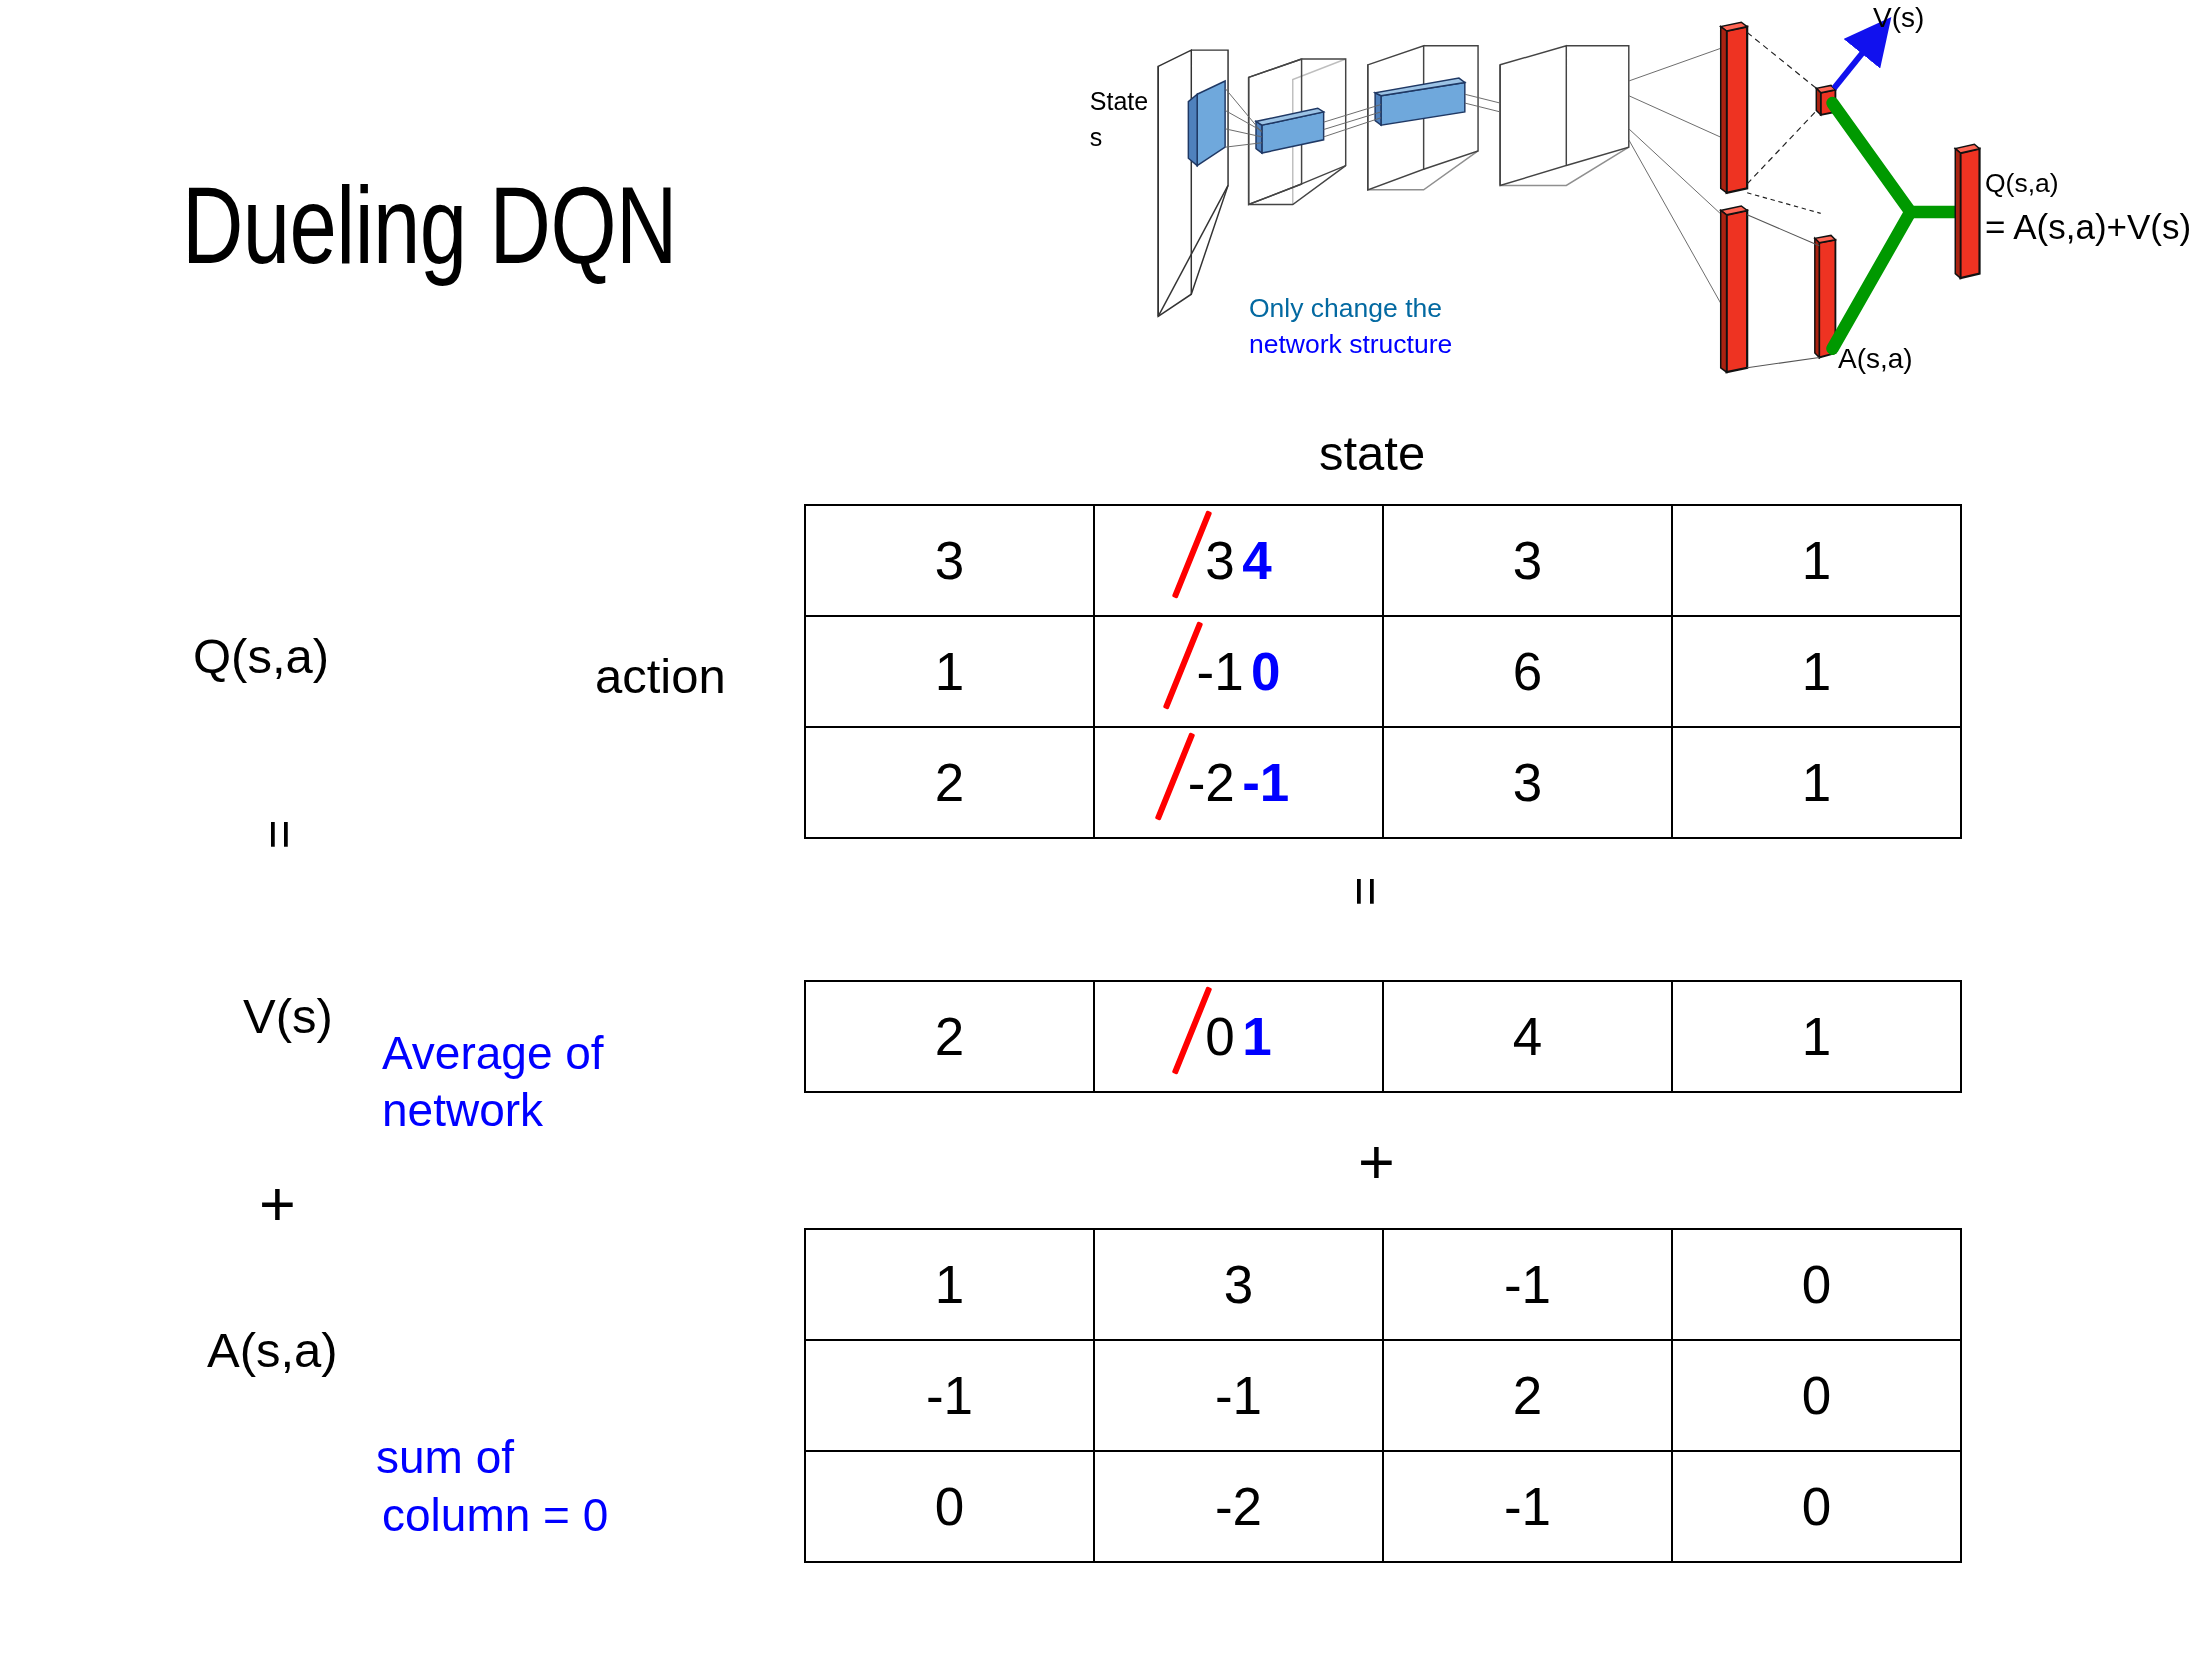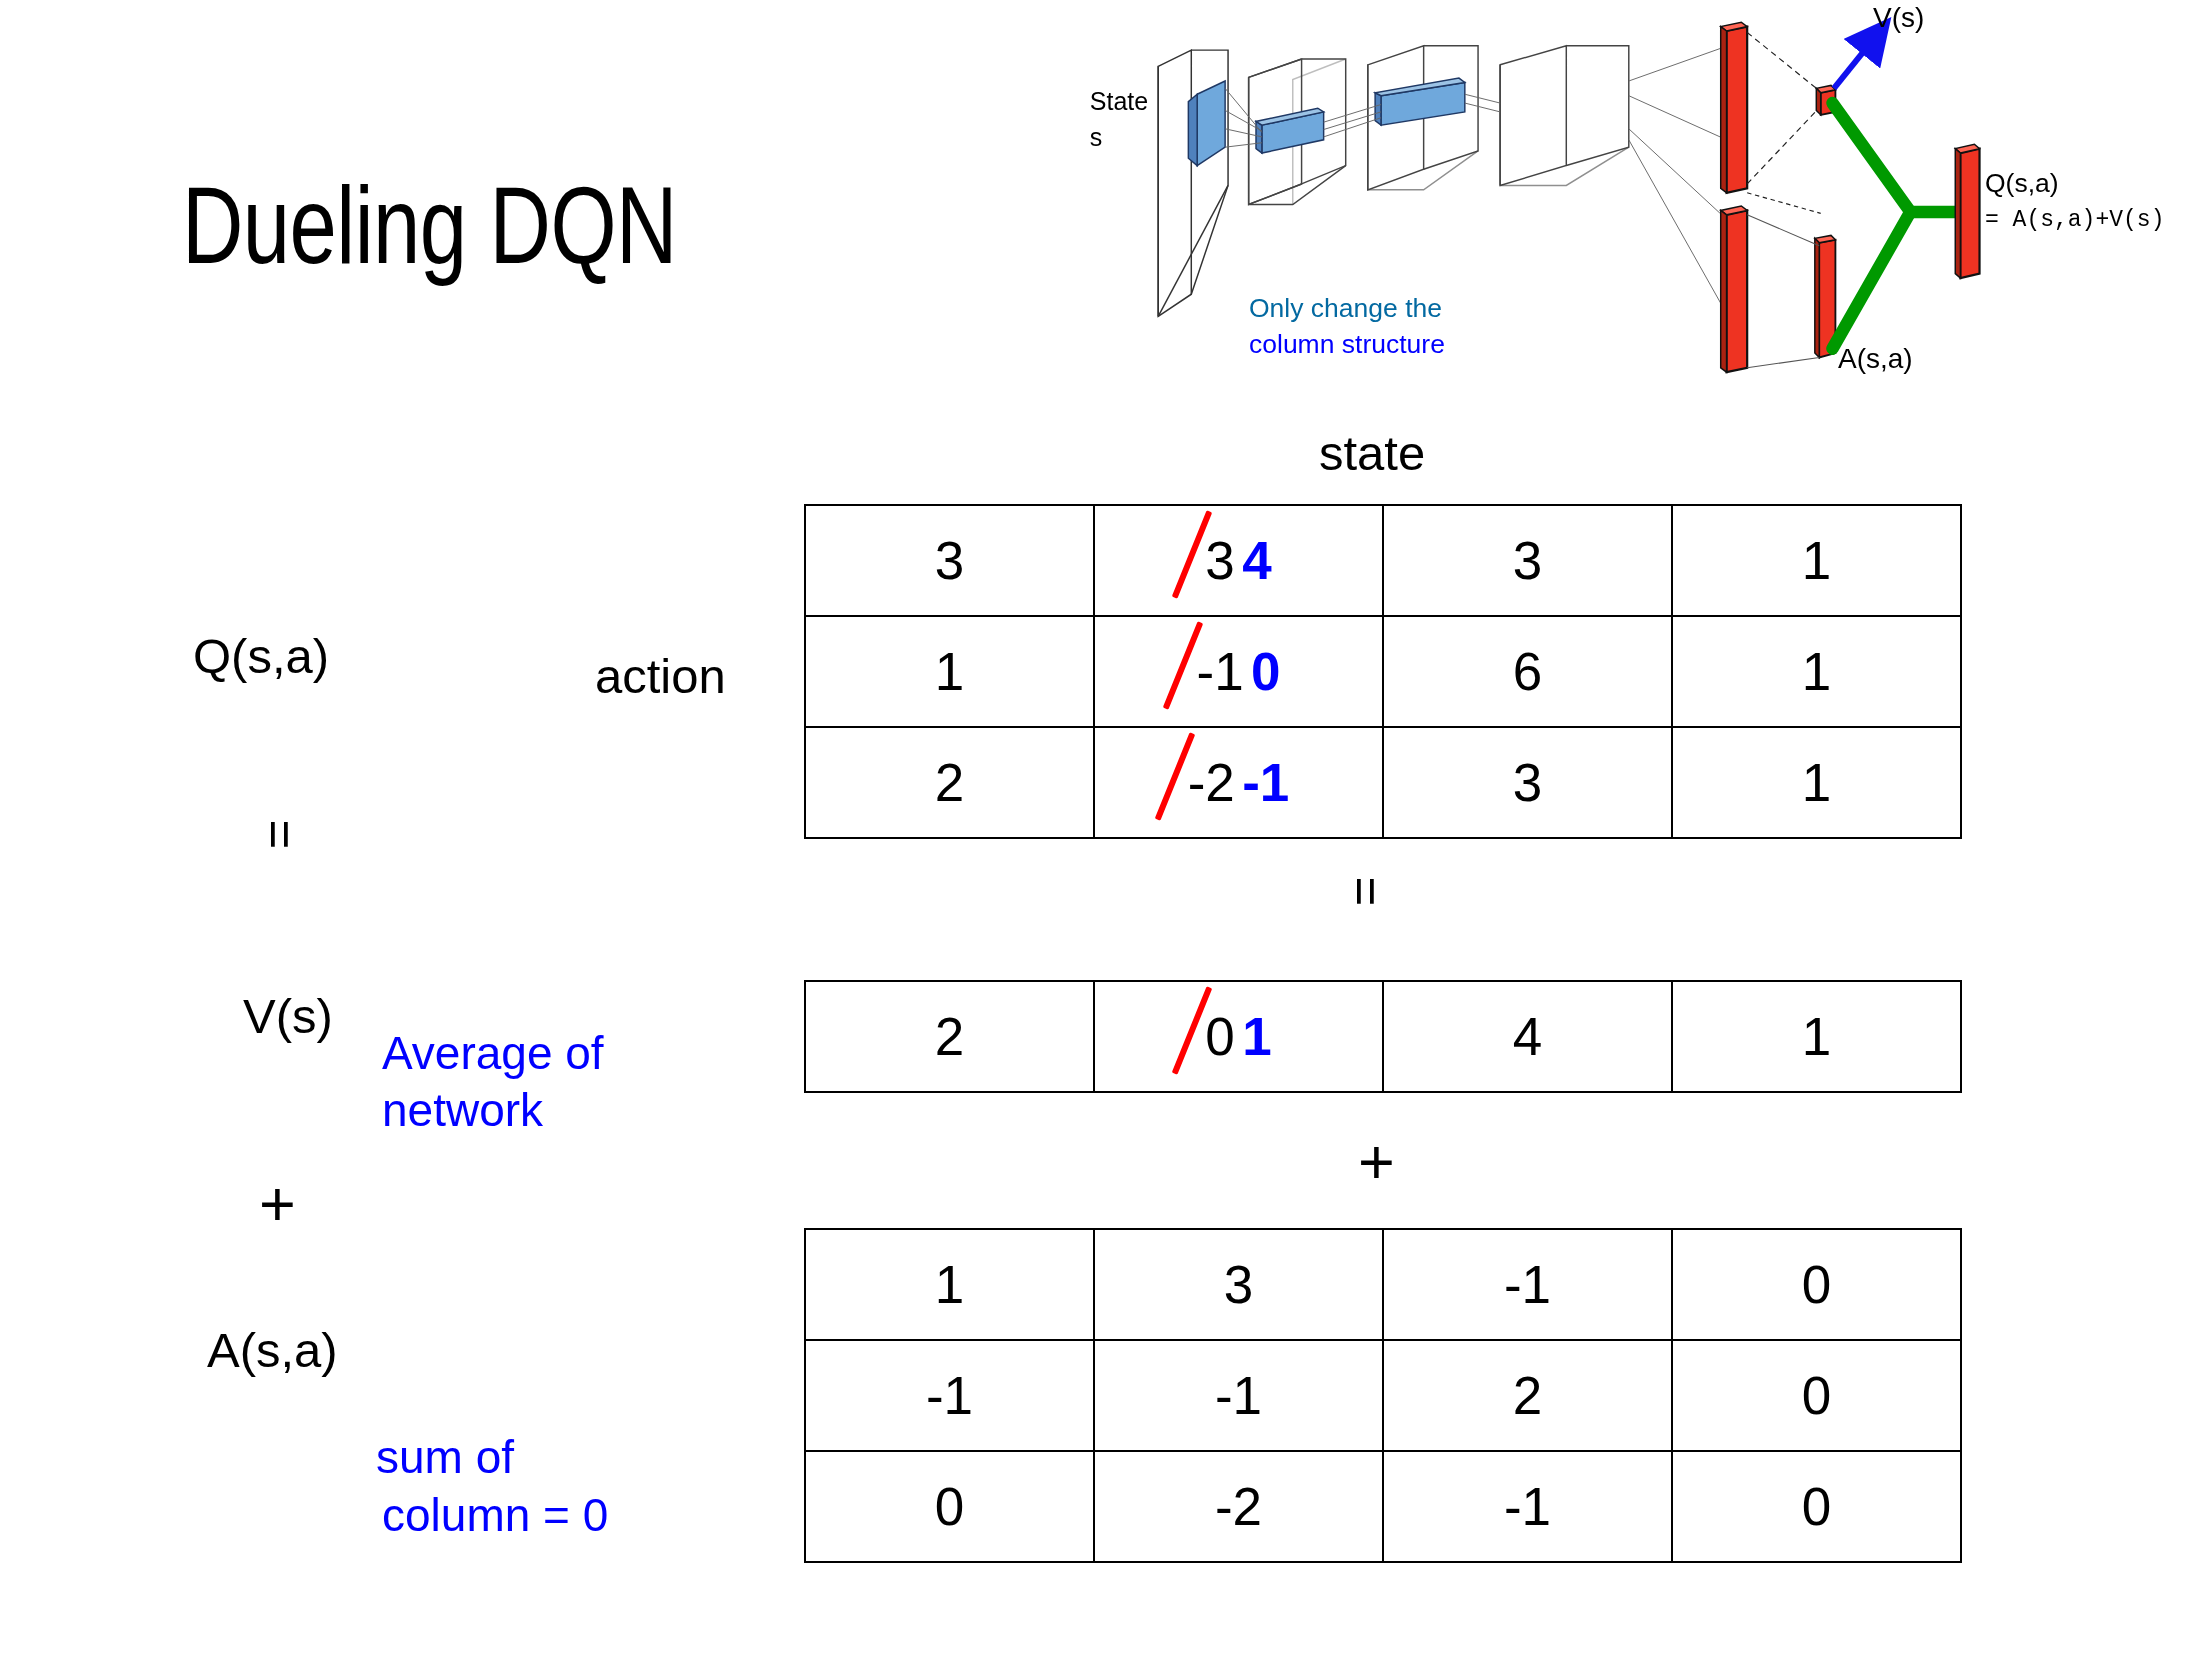--- a/index.html
+++ b/index.html
@@ -172,27 +172,27 @@
       <polygon points="1189,202 1196,208 1196,378 1189,372" fill="#aa2211" stroke="#111" stroke-width="2"></polygon>
     </g>
 
     <path d="M1024,120 L1082,48" stroke="#1111ee" stroke-width="8" fill="none" marker-end="url(#arrowblue)"></path>
   </svg>
 
   <div class="abs netlabel" style="left:8.8px;top:87px;font-size:25px;">State</div>
   <div class="abs netlabel" style="left:8.8px;top:123px;font-size:25px;">s</div>
 
   <div class="abs netlabel" style="left:168px;top:293px;font-size:26.5px;color:#0369a1;">Only change the</div>
-  <div class="abs netlabel" style="left:168px;top:329px;font-size:26.5px;color:#0000ff;">column structure</div>
+  <div class="abs netlabel" style="left:168px;top:329px;font-size:26.5px;color:#0000ff;">network structure</div>
 
   <div class="abs netlabel" style="left:792px;top:1.5px;font-size:28px;">V(s)</div>
   <div class="abs netlabel" style="left:757px;top:343px;font-size:28px;">A(s,a)</div>
 
   <div class="abs netlabel" style="left:904px;top:168px;font-size:26.5px;">Q(s,a)</div>
-  <div class="abs netlabel" style="left:904px;top:207px;font-size:23px;font-family:Liberation Mono, monospace;">= A(s,a)+V(s)</div>
+  <div class="abs netlabel" style="left:904px;top:207px;font-size:35px;">= A(s,a)+V(s)</div>
 </div>
 
 <div class="abs lbl" style="left:1319px;top:428px;font-size:49px;">state</div>
 
 <div class="abs lbl" style="left:595px;top:651px;font-size:49px;">action</div>
 
 <div class="abs lbl" style="left:193px;top:631px;font-size:49px;">Q(s,a)</div>
 
 <div class="abs" style="left:265px;top:809px;">
   <span class="eqsym">=</span>

